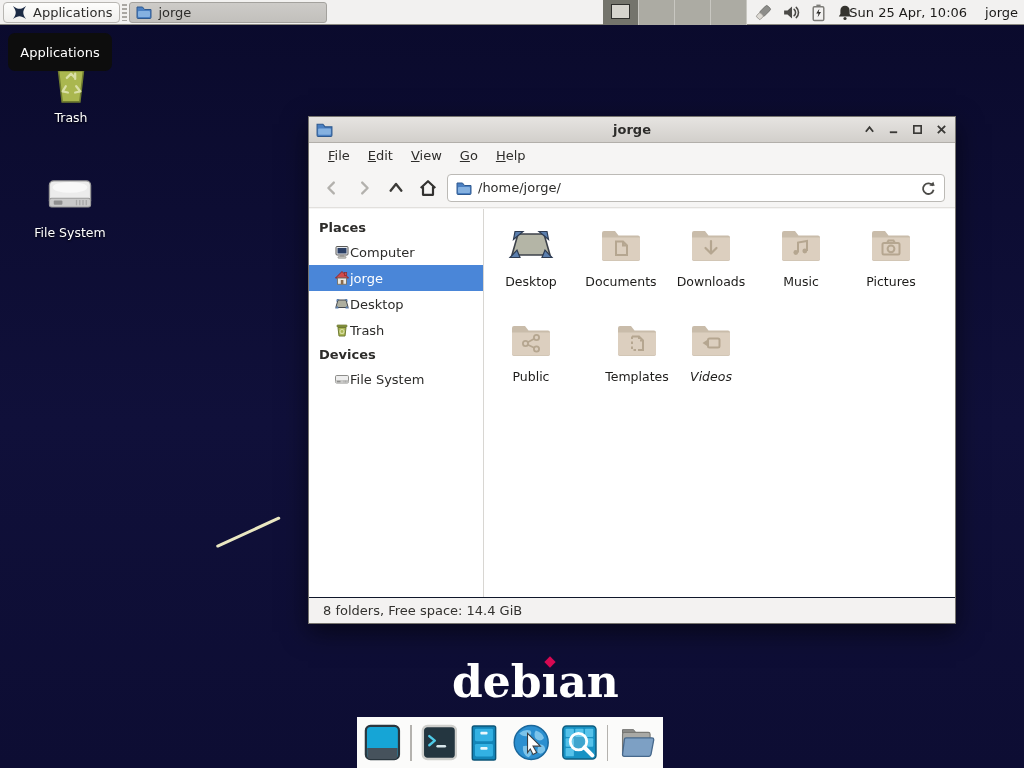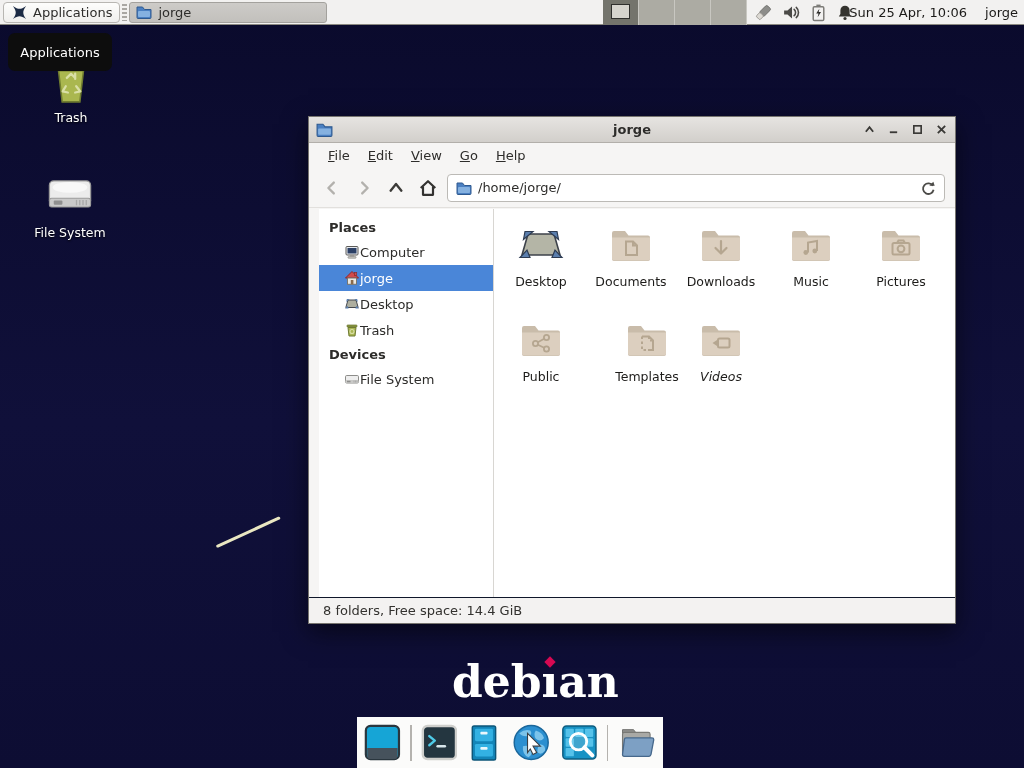--- a/index.html
+++ b/index.html
@@ -62,21 +62,21 @@
   .tb-btn { width:14px; height:14px; display:flex; align-items:center; justify-content:center; }
   #fm-menubar { height:25px; display:flex; align-items:center; gap:4px; padding:0 12px; }
   .menu-item { padding:2px 7px; }
   .menu-item::first-letter { text-decoration:underline; }
   #fm-toolbar { height:40px; display:flex; align-items:center; gap:6px; padding:0 10px;
                 border-bottom:1px solid #e2e0dd; }
   .tool-btn { width:26px; height:26px; display:flex; align-items:center; justify-content:center; }
   #path-entry { flex:1; height:28px; background:#fff; border:1px solid #bcbab6; border-radius:4px;
                 display:flex; align-items:center; gap:6px; padding:0 8px; }
   #path-entry input { flex:1; border:none; outline:none; font:inherit; color:#2e2d2b; background:transparent; }
-  #fm-body { position:absolute; top:92px; bottom:26px; left:0; right:0; display:flex; background:#fff;margin-left:10px; }
+  #fm-body { position:absolute; top:92px; bottom:26px; left:0; right:0; display:flex; background:#fff; }
   #fm-sidebar { width:175px; border-right:1px solid #d8d6d2; background:#fff; padding-top:7px; }
   .side-header { font-weight:bold; padding:4px 10px; color:#2d2c2a; }
   .side-row { height:26px; display:flex; align-items:center; padding-left:25px; color:#2d2c2a; }
   .side-row.selected { background:#4a86d8; color:#fff; }
   #fm-files { position:relative; flex:1; background:#fff; }
   .file-cell { position:absolute; width:90px; display:flex; flex-direction:column; align-items:center; gap:4px; }
   .file-cell .flbl { font-size:12.5px; color:#1d1c1a; }
   #fm-status { position:absolute; bottom:0; left:0; right:0; height:26px; background:#f3f2f1;
                border-top:1px solid #0f172a; display:flex; align-items:center; padding:0 14px; color:#33322f; }
 </style>

